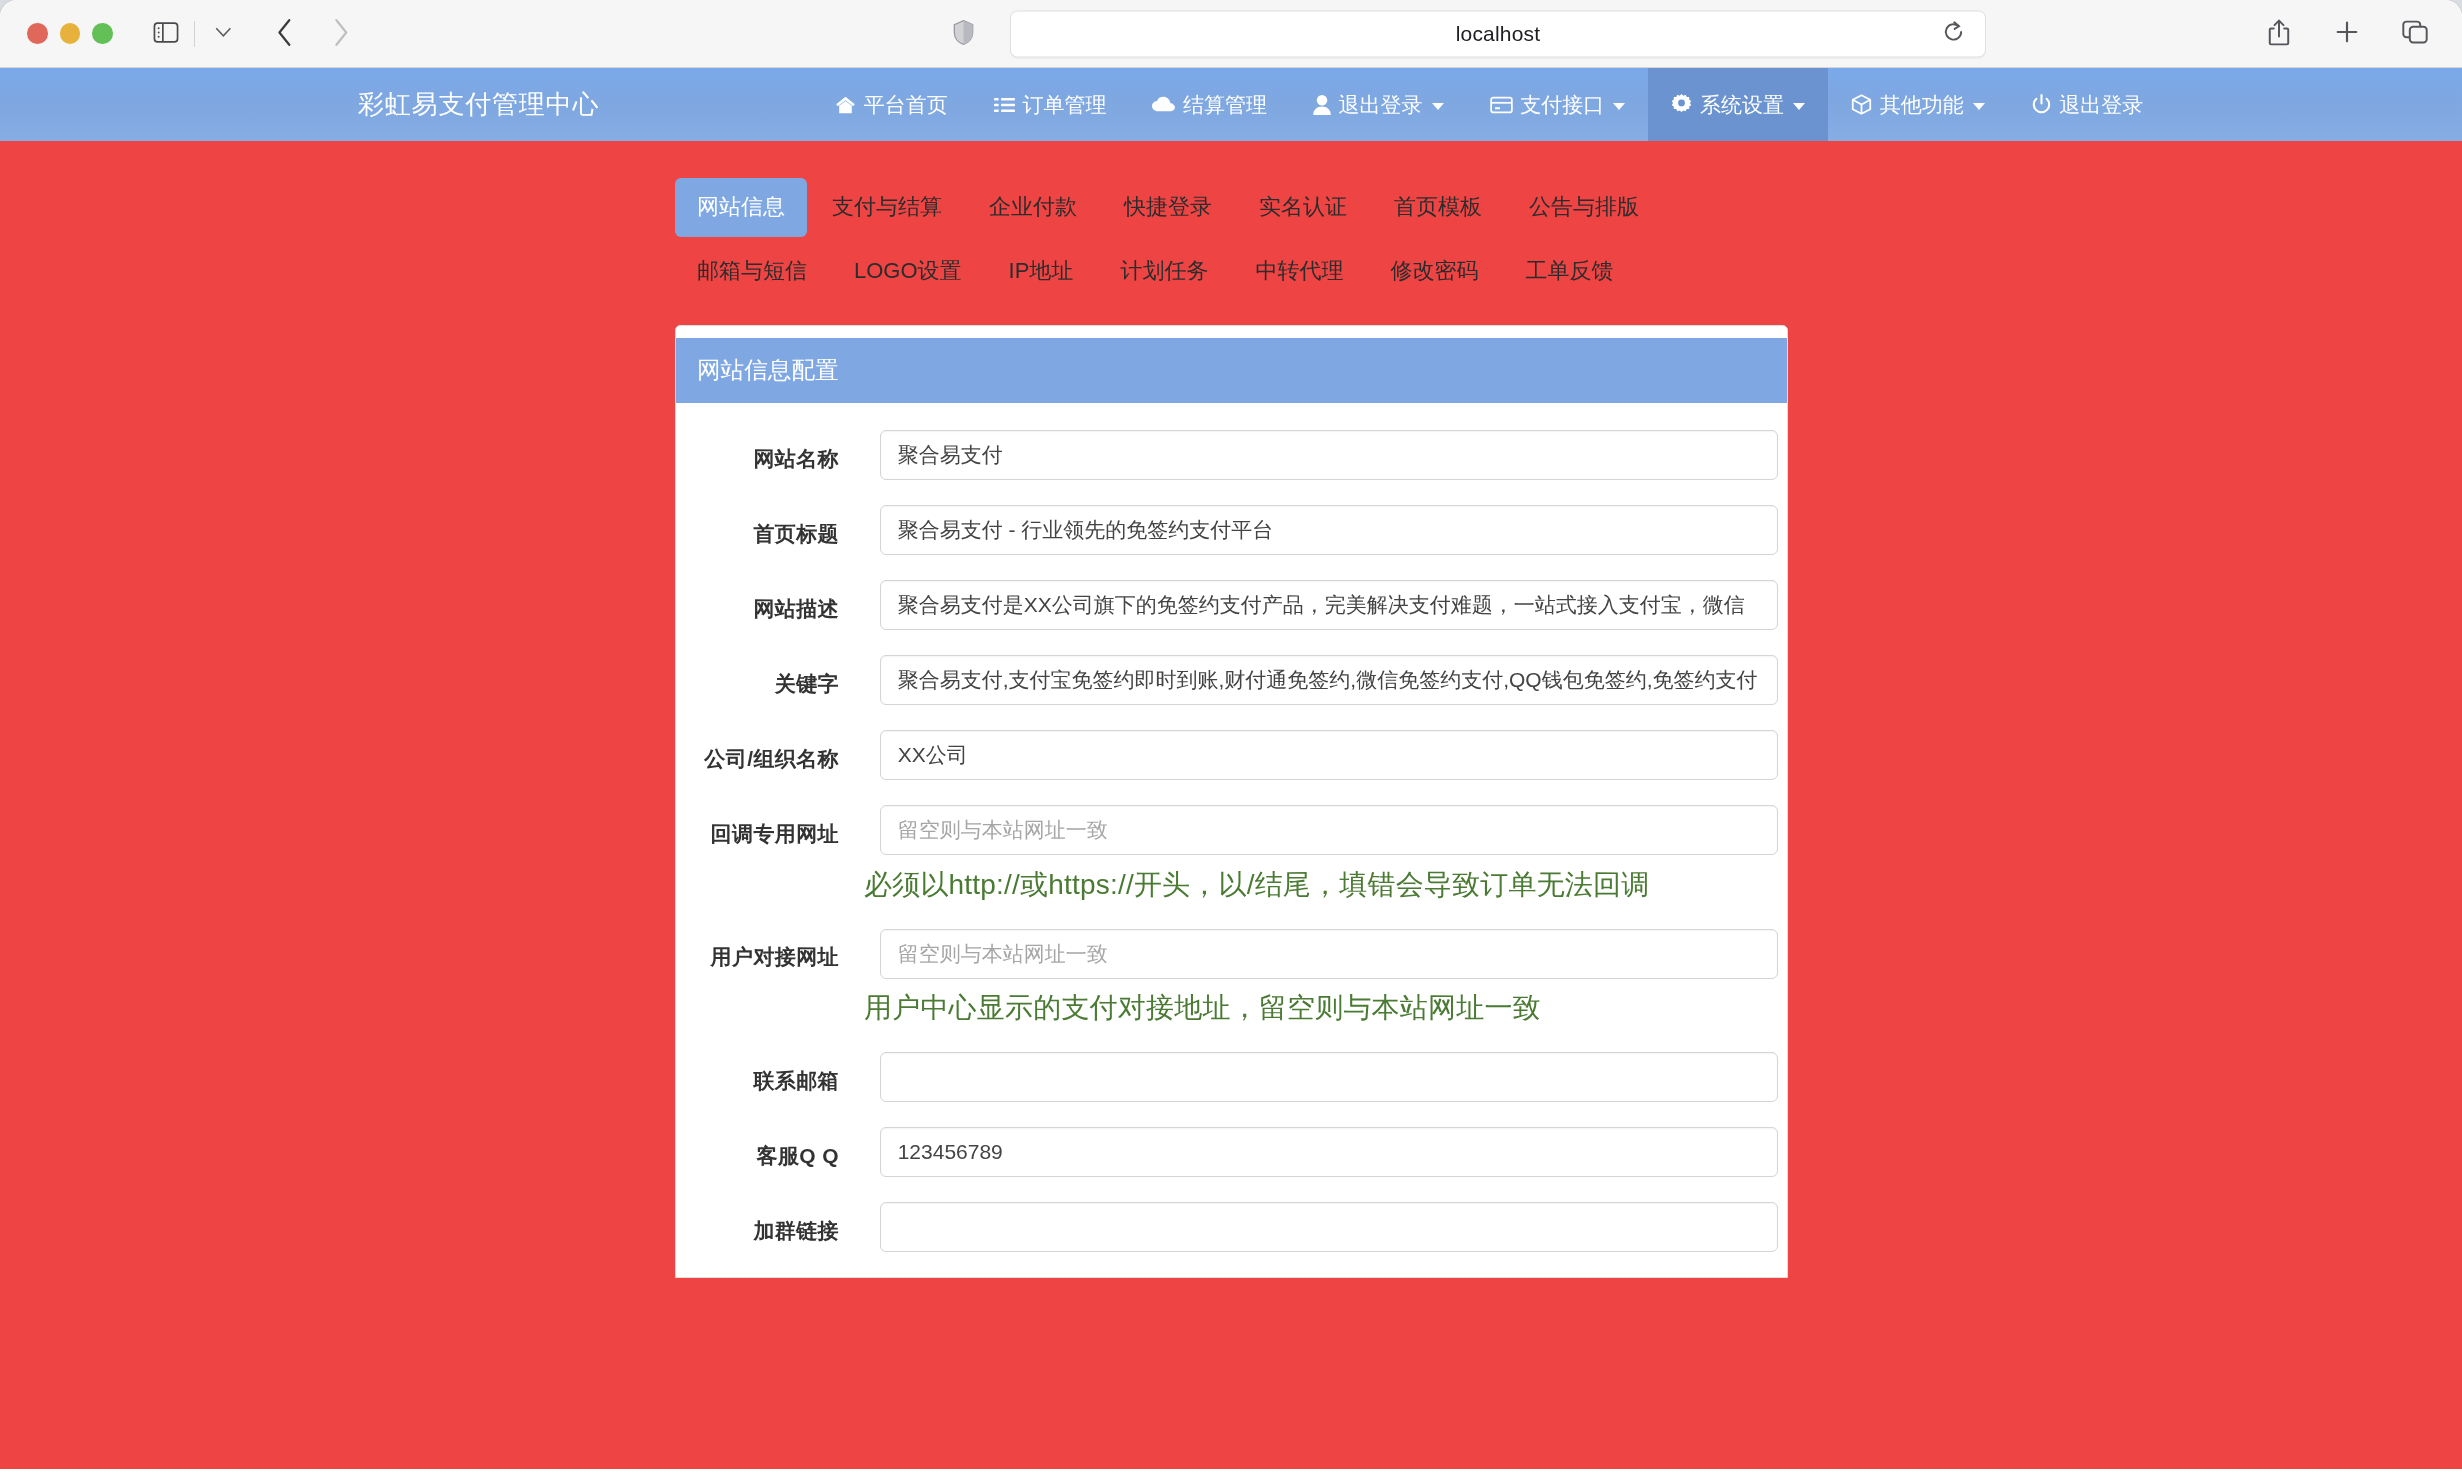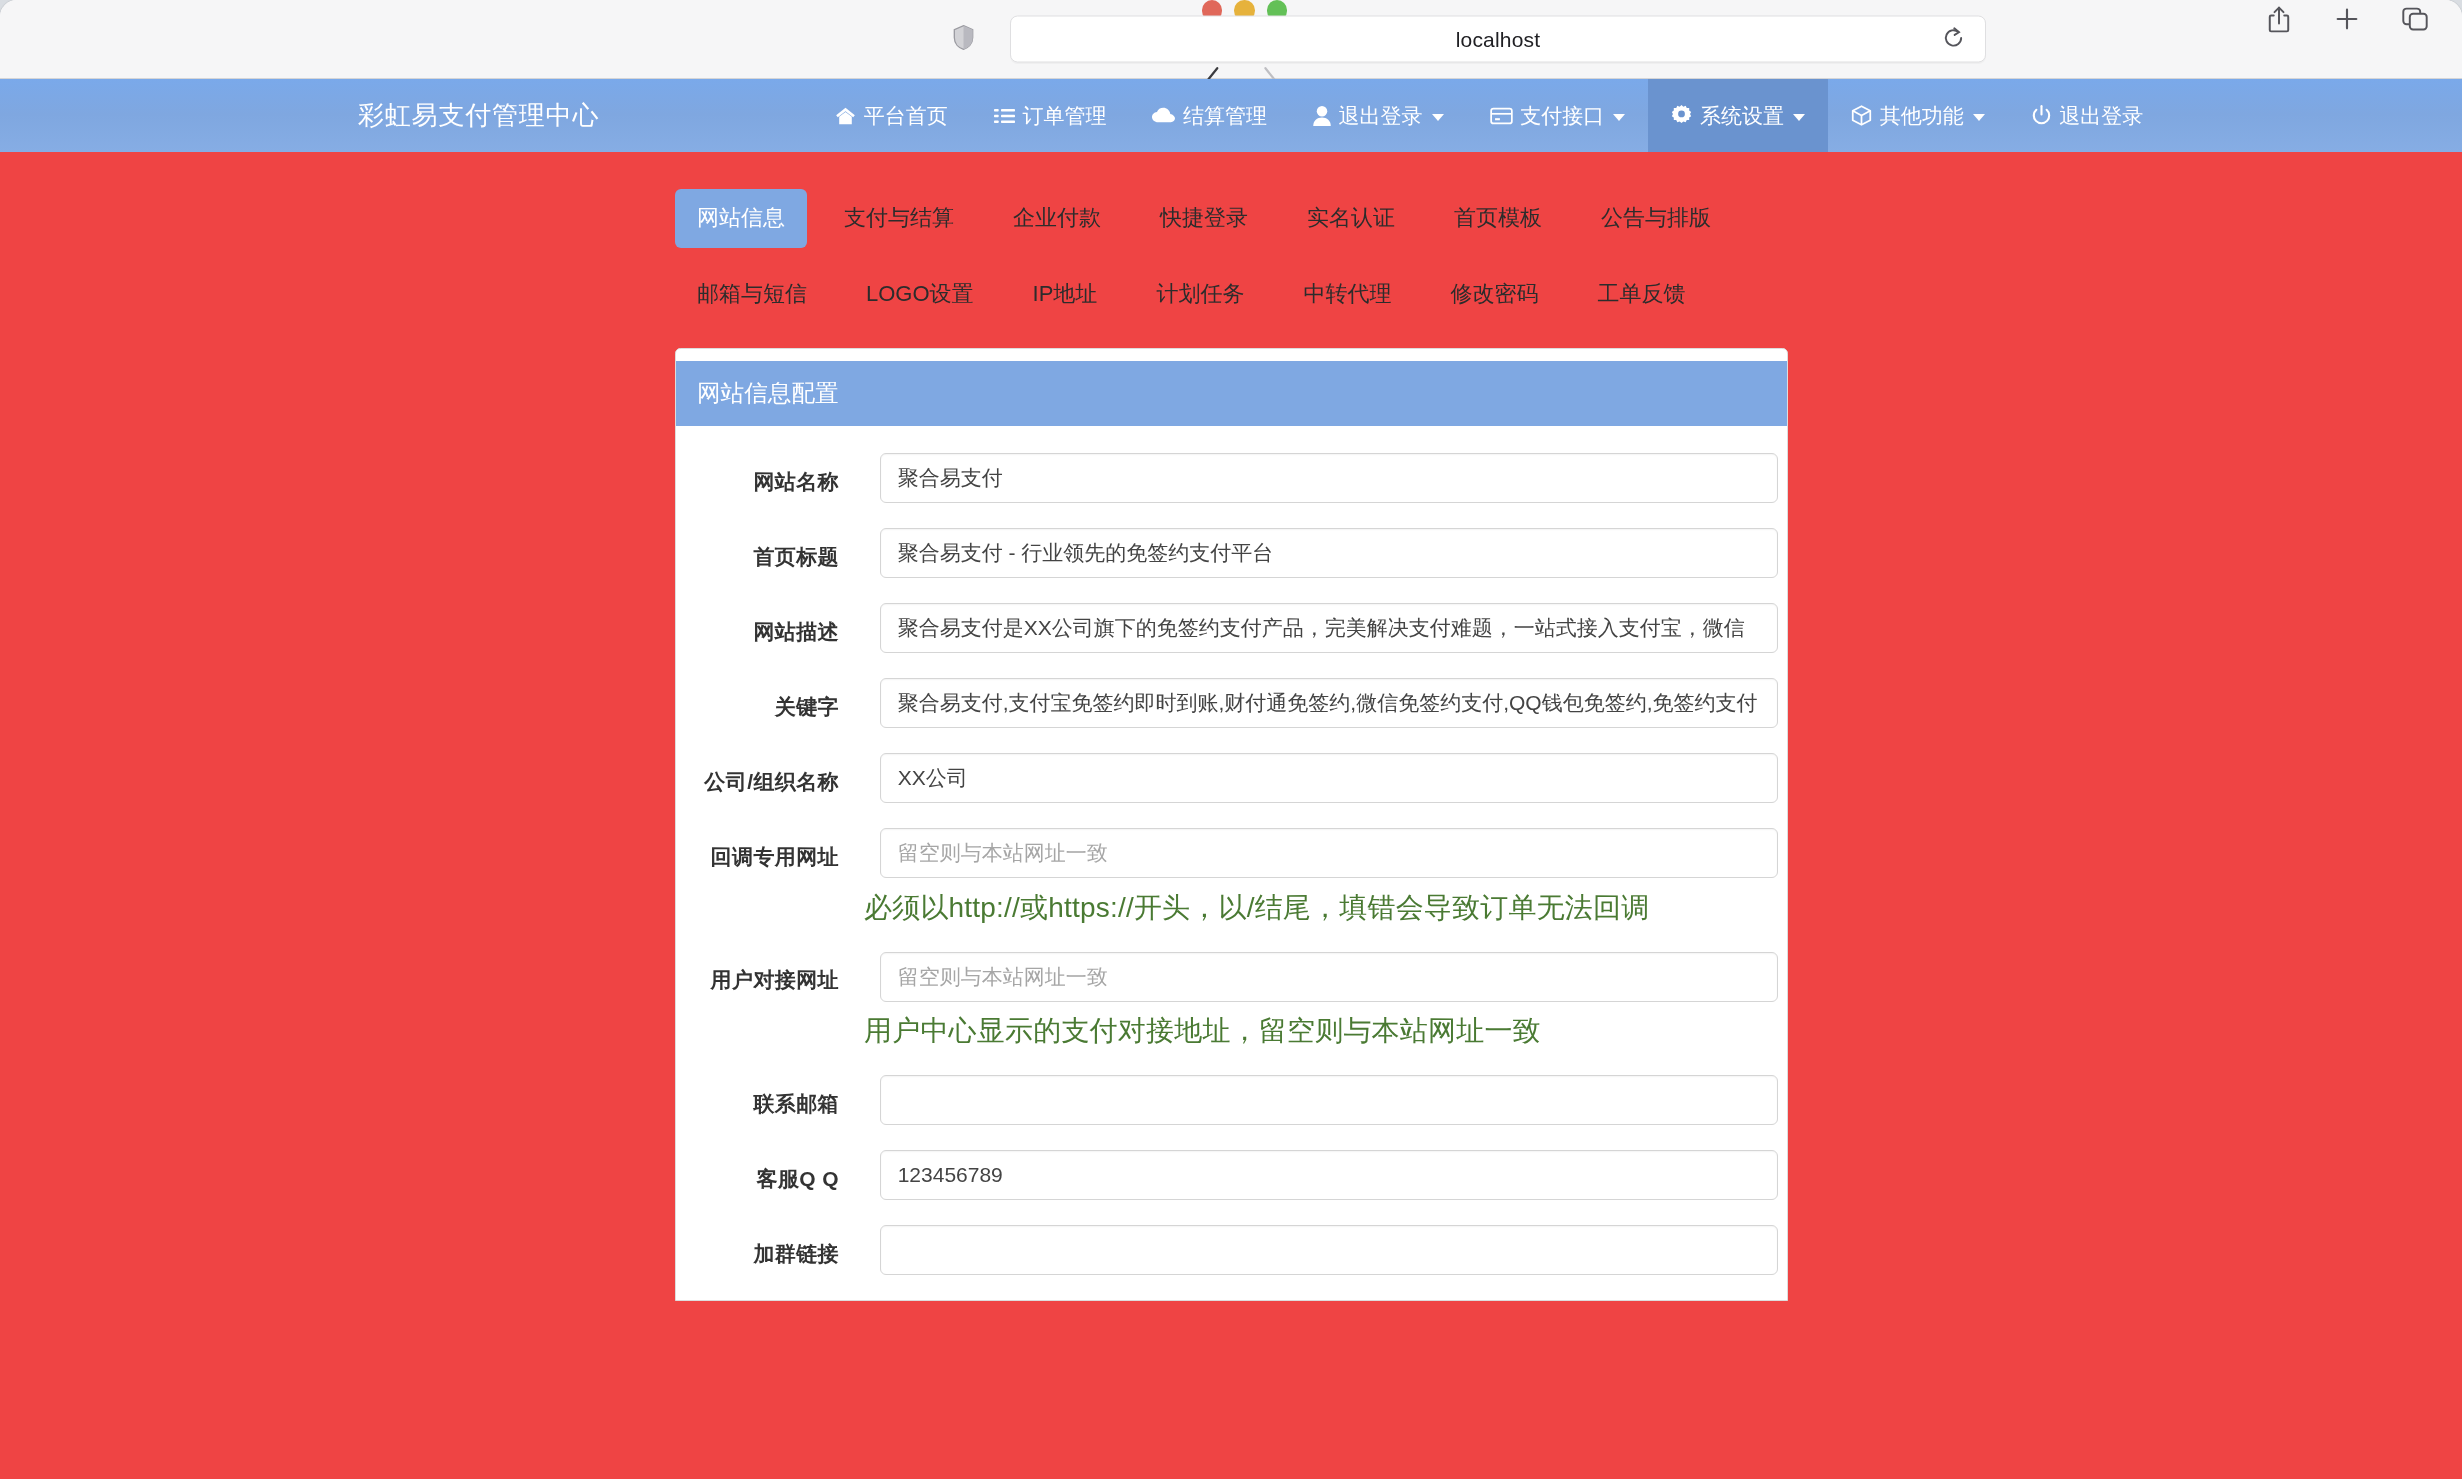--- a/index.html
+++ b/index.html
@@ -26,26 +26,25 @@
     width: 2462px;
     height: 1480px;
     background: #ffffff;
     border-radius: 16.7px 16.7px 0 0;
     overflow: hidden;
     box-shadow: 0 0 1.5px rgba(0,0,0,.25);
   }
 
   .toolbar {
     position: relative;
-    height: 79px;
+    height: 68px;
     background: #f6f6f7;
     border-bottom: 0.8px solid #d5d5d7;
     display: flex;
     align-items: center;
-    flex-direction: column;
   }
 
   .traffic-lights {
     display: flex;
     align-items: center;
     gap: 12px;
     margin-left: 27px;
   }
   .tl { width: 20.5px; height: 20.5px; border-radius: 50%; }
   .tl-red    { background: #e0685a; }
@@ -180,21 +179,20 @@
   .content {
     position: relative;
     padding-top: 37px;
   }
 
   .tabs {
     width: 1113px;
     margin-left: 675px;
     display: flex;
     flex-wrap: wrap;
-    gap: 12px;
   }
   .tab {
     font-size: 22px;
     color: #2c2c2c;
     padding: 14.4px 22px;
     border-radius: 6px;
     white-space: nowrap;
     cursor: default;
     margin-right: 3px;
     margin-bottom: 4.6px;

